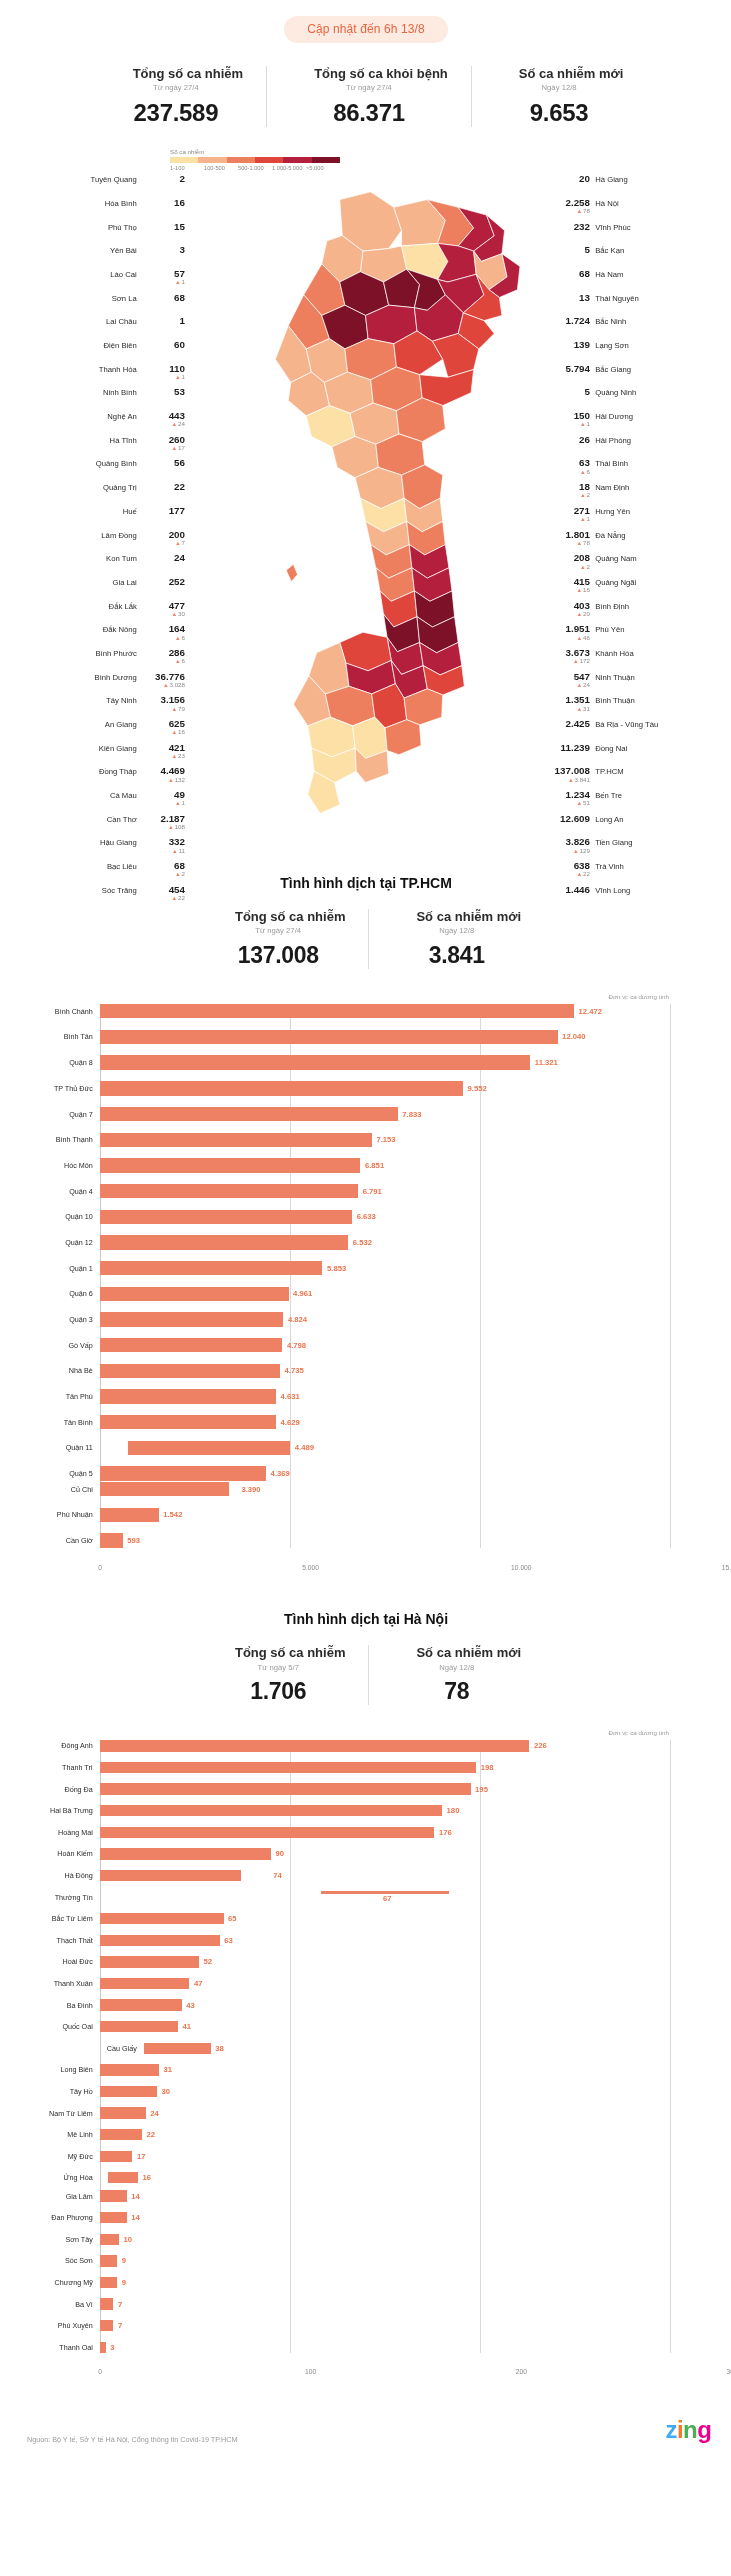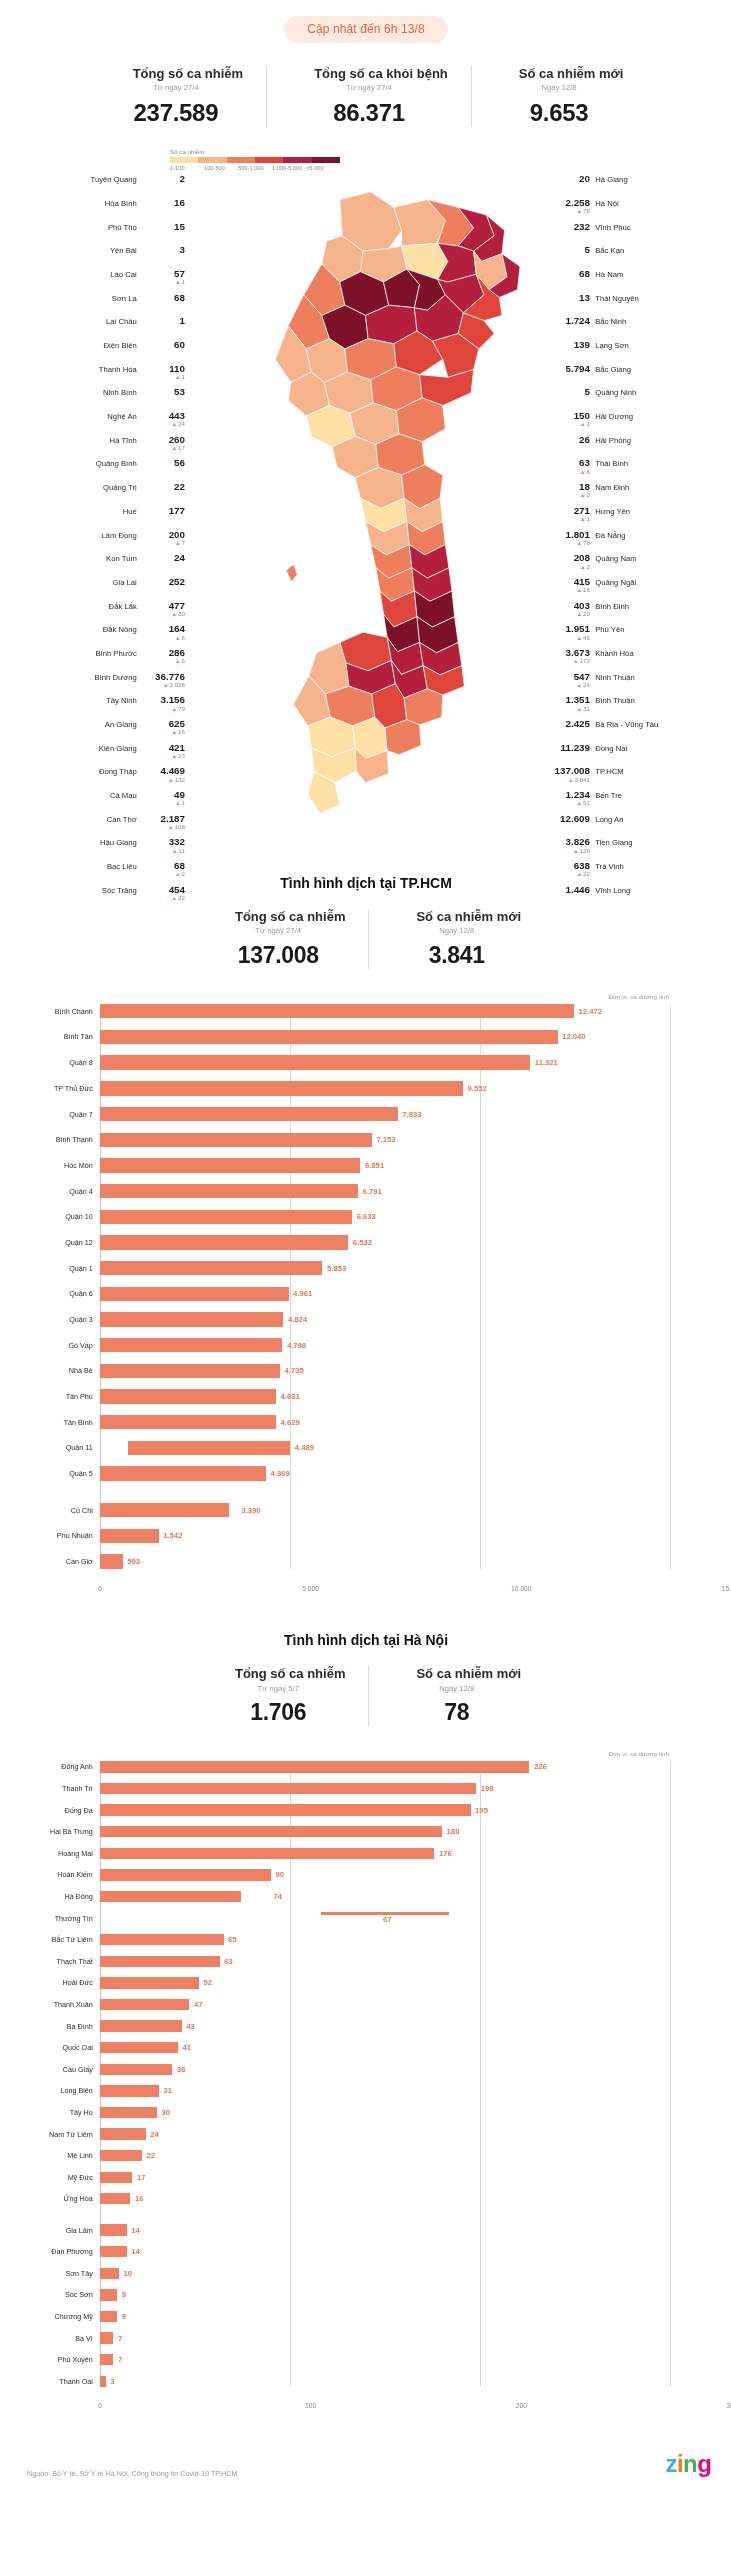--- a/index.html
+++ b/index.html
@@ -776,21 +776,21 @@
               <div class="bval">4.629</div>
             </div>
           </div>
           <div class="brow" style="height: 14.4px; margin-bottom: 11.3px;">
             <div class="blabel">Quận 11</div>
             <div class="btrack" style="height: 14.4px; display: flex; align-items: center; margin-left: 28px;">
               <div class="bbar" style="background: rgb(238, 129, 99); width: 29.9267%; height: 14.4px;"></div>
               <div class="bval">4.489</div>
             </div>
           </div>
-          <div class="brow" style="height: 14.4px; margin-bottom: 22px; justify-content: center;">
+          <div class="brow" style="height: 14.4px; margin-bottom: 1px; justify-content: center;">
             <div class="blabel">Quận 5</div>
             <div class="btrack" style="height: 14.4px; display: flex; align-items: center;">
               <div class="bbar" style="background: rgb(238, 129, 99); width: 29.1267%; height: 14.4px;"></div>
               <div class="bval">4.369</div>
             </div>
           </div>
           <div class="brow" style="height: 14.4px; margin-bottom: 11.3px;">
             <div class="blabel">Củ Chi</div>
             <div class="btrack" style="height: 14.4px; display: flex; align-items: center; gap: 8px;">
               <div class="bbar" style="background: rgb(238, 129, 99); width: 22.6%; height: 14.4px;"></div>
@@ -935,21 +935,21 @@
               <div class="bval">43</div>
             </div>
           </div>
           <div class="brow" style="height: 11.3px; margin-bottom: 10.3px;">
             <div class="blabel">Quốc Oai</div>
             <div class="btrack" style="height: 11.3px; display: flex; align-items: center;">
               <div class="bbar" style="background: rgb(238, 129, 99); width: 13.6667%; height: 11.3px;"></div>
               <div class="bval">41</div>
             </div>
           </div>
-          <div class="brow" style="height: 11.3px; margin-bottom: 10.3px;">
+          <div class="brow" style="height: 11.3px; margin-bottom: 10.3px; margin-left: 44px;">
             <div class="blabel">Cầu Giấy</div>
             <div class="btrack" style="height: 11.3px; display: flex; align-items: center;">
               <div class="bbar" style="background: rgb(238, 129, 99); width: 12.6667%; height: 11.3px;"></div>
               <div class="bval">38</div>
             </div>
           </div>
           <div class="brow" style="height: 11.3px; margin-bottom: 10.3px;">
             <div class="blabel">Long Biên</div>
             <div class="btrack" style="height: 11.3px; display: flex; align-items: center;">
               <div class="bbar" style="background: rgb(238, 129, 99); width: 10.3333%; height: 11.3px;"></div>
@@ -977,21 +977,21 @@
               <div class="bval">22</div>
             </div>
           </div>
           <div class="brow" style="height: 11.3px; margin-bottom: 10.3px;">
             <div class="blabel">Mỹ Đức</div>
             <div class="btrack" style="height: 11.3px; display: flex; align-items: center;">
               <div class="bbar" style="background: rgb(238, 129, 99); width: 5.66667%; height: 11.3px;"></div>
               <div class="bval">17</div>
             </div>
           </div>
-          <div class="brow" style="height: 11.3px; margin-bottom: 20px;">
+          <div class="brow" style="height: 11.3px; margin-bottom: 7px; gap: 8px;">
             <div class="blabel">Ứng Hòa</div>
             <div class="btrack" style="height: 11.3px; display: flex; align-items: center;">
               <div class="bbar" style="background: rgb(238, 129, 99); width: 5.33333%; height: 11.3px;"></div>
               <div class="bval">16</div>
             </div>
           </div>
           <div class="brow" style="height: 11.3px; margin-bottom: 10.3px;">
             <div class="blabel">Gia Lâm</div>
             <div class="btrack" style="height: 11.3px; display: flex; align-items: center;">
               <div class="bbar" style="background: rgb(238, 129, 99); width: 4.66667%; height: 11.3px;"></div>

